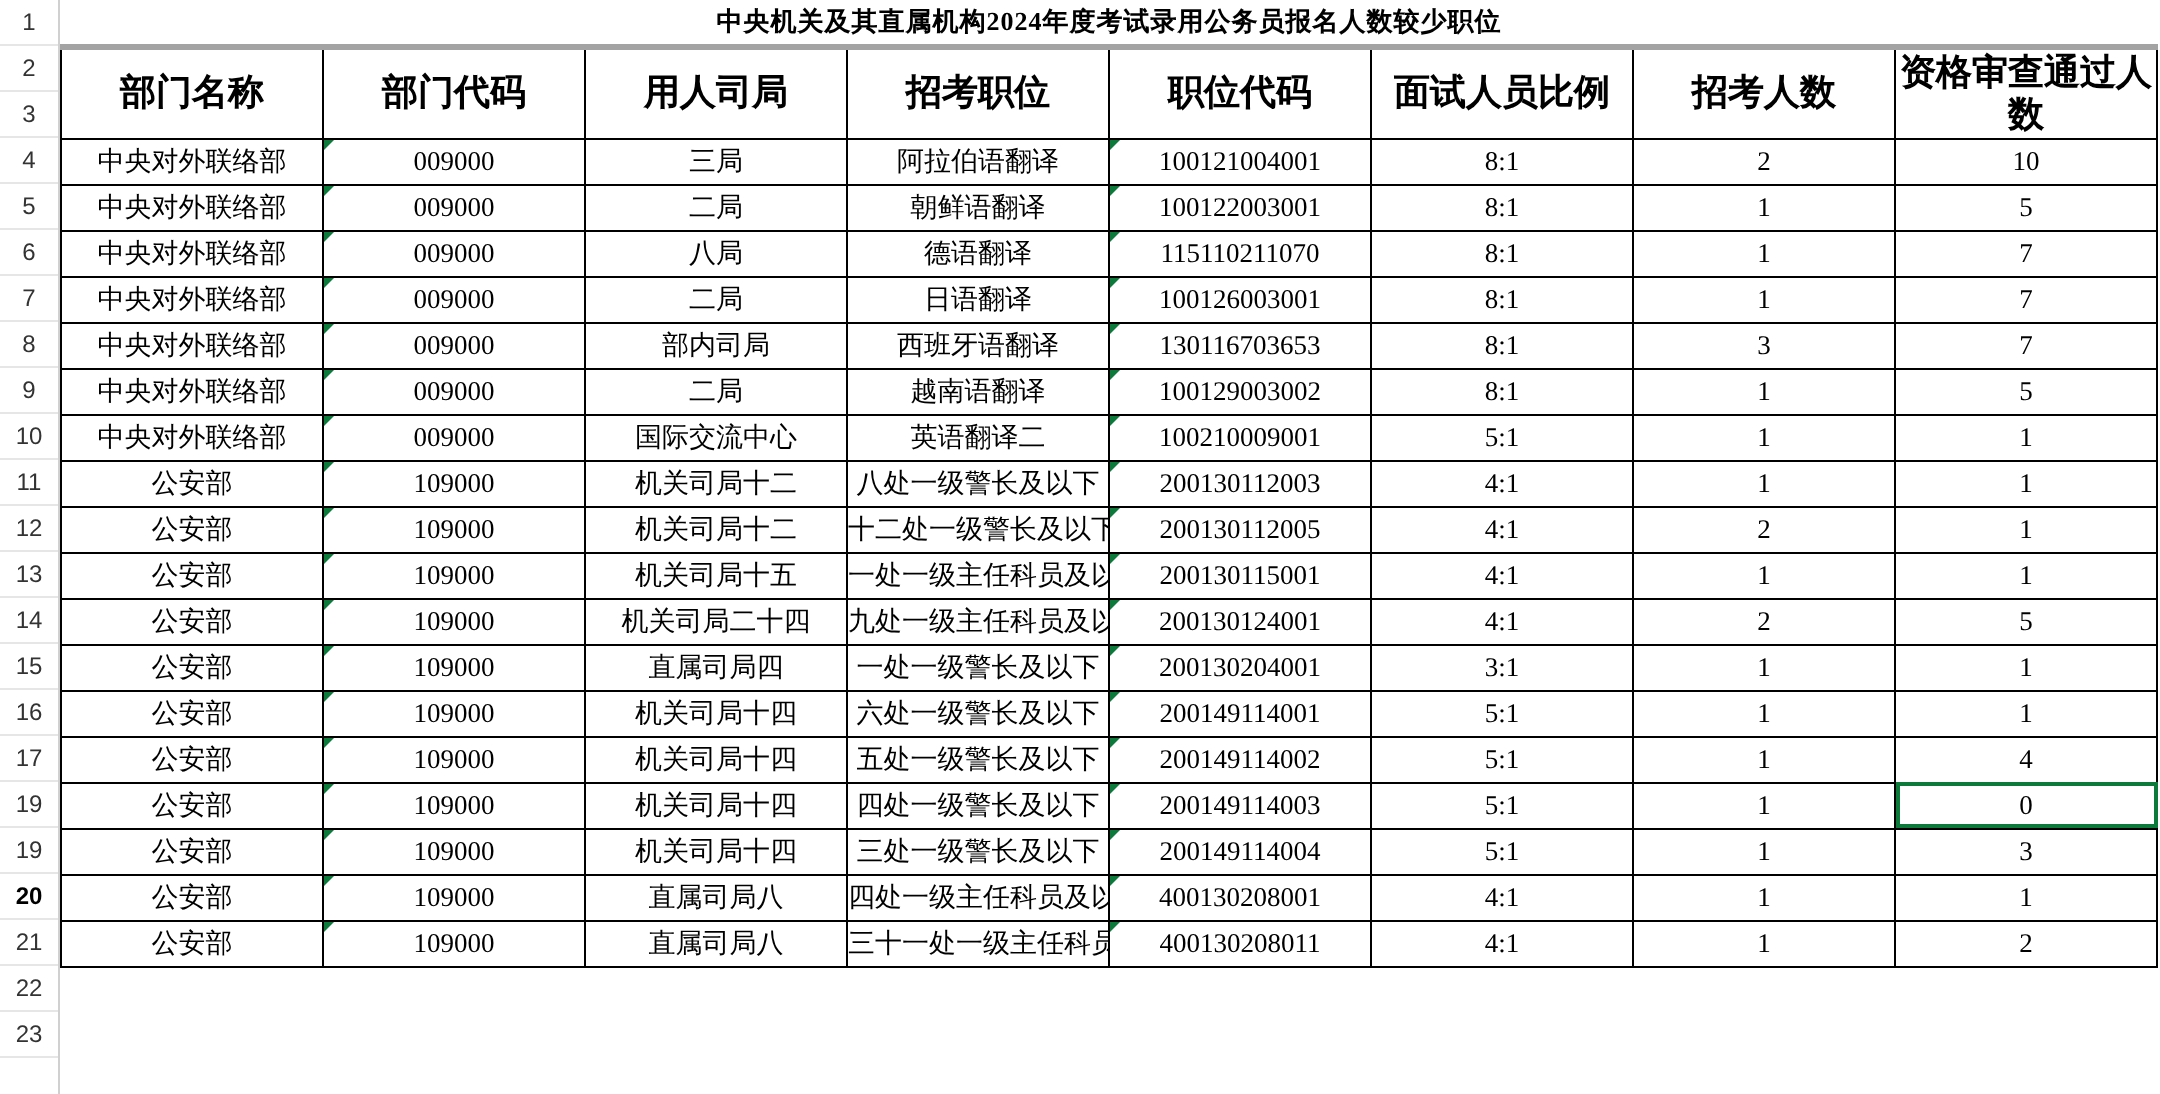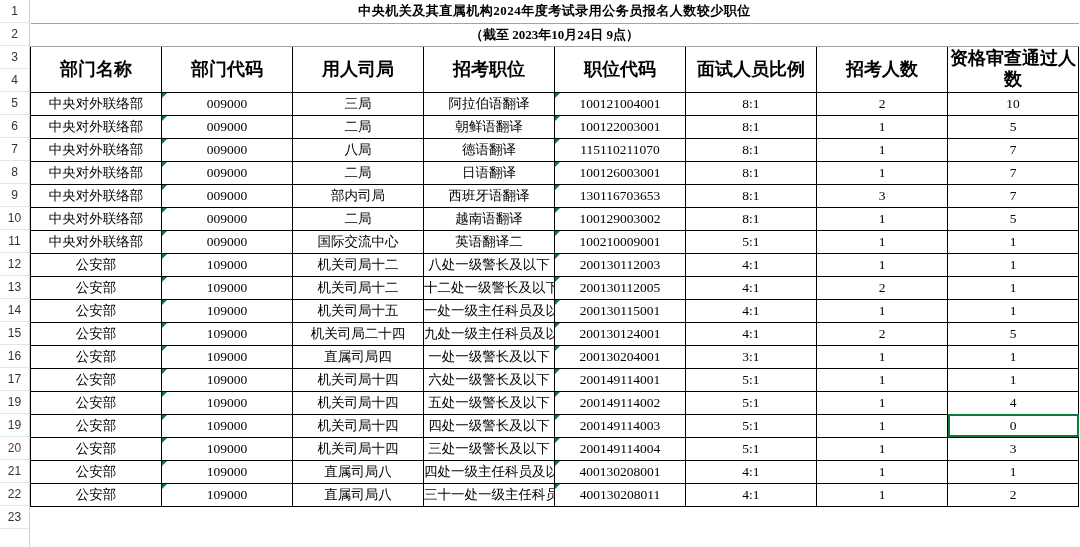--- a/index.html
+++ b/index.html
@@ -34,22 +34,22 @@
     line-height: 23px;
     text-align: center;
     font-family: "Liberation Sans", sans-serif;
     font-size: 12px;
     color: #333;
     border-bottom: 1px solid #e6e6e6;
     box-sizing: border-box;
     background: #ffffff;
   }
   .rowgutter .rh.sel {
-    color: #701a75;
-    font-weight: normal;
+    color: #000000;
+    font-weight: bold;
   }
   .grid {
     flex: 1 1 auto;
     position: relative;
   }
   table.tbl {
     border-collapse: collapse;
     table-layout: fixed;
     width: 1049px;
   }
@@ -60,21 +60,21 @@
     vertical-align: middle;
     font-size: 13px;
     height: 23px;
     box-sizing: border-box;
     overflow: hidden;
     white-space: nowrap;
   }
   
   tr.titlerow td {
     border: none;
-    border-bottom: 1px solid #a3a3a3;
+    border-bottom: 3px solid #a3a3a3;
     height: 23px;
   }
   td.title-main {
     font-size: 21px;
     font-weight: bold;
     letter-spacing: 0.5px;
   }
   td.title-sub {
     font-size: 16px;
     font-weight: bold;
@@ -144,23 +144,20 @@
       <div class="rh">22</div>
       <div class="rh">23</div>
     </div>
 
   <div class="grid">
     <table class="tbl">
       <tbody id="tbody">
         <tr class="titlerow">
           <td colspan="8" class="title-main">中央机关及其直属机构2024年度考试录用公务员报名人数较少职位</td>
         </tr>
-        <tr class="titlerow">
-          <td colspan="8" class="title-sub">（截至 2023年10月24日 9点）</td>
-        </tr>
         <tr class="headrow">
           <td class="c-dept">部门名称</td>
           <td class="c-code">部门代码</td>
           <td class="c-bureau">用人司局</td>
           <td class="c-post">招考职位</td>
           <td class="c-postcode">职位代码</td>
           <td class="c-ratio">面试人员比例</td>
           <td class="c-hire">招考人数</td>
           <td class="c-pass">资格审查通过人数</td>
         </tr>

